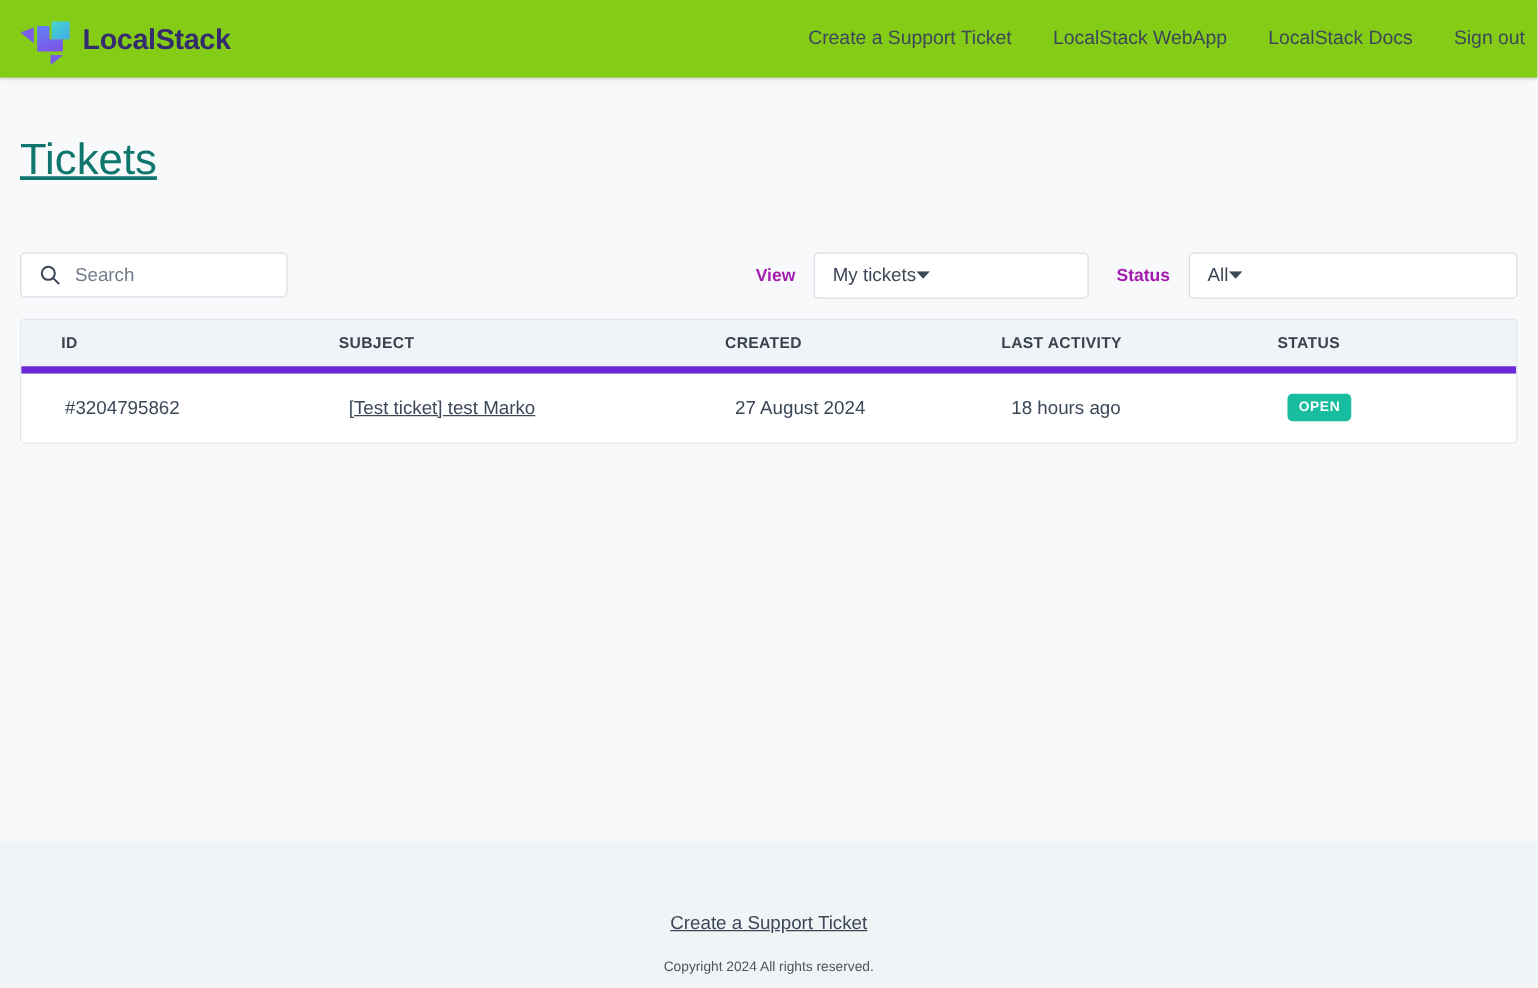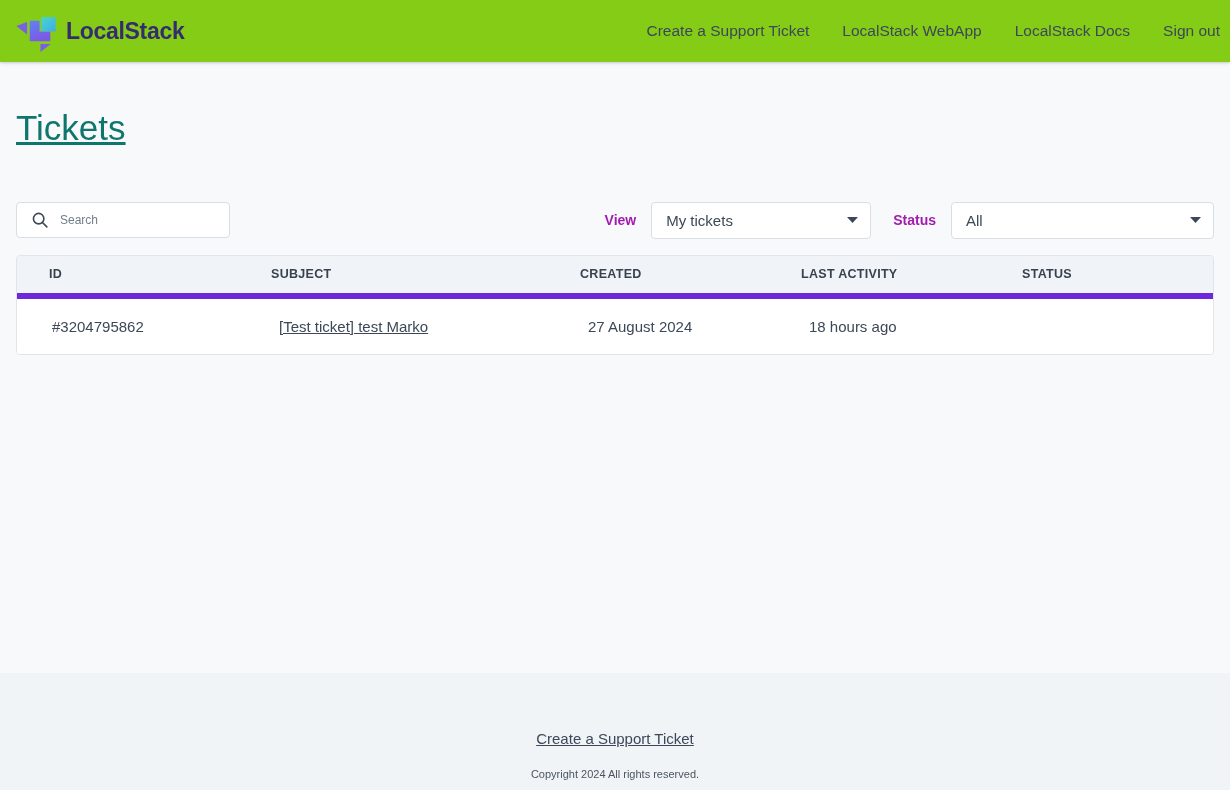--- a/index.html
+++ b/index.html
@@ -79,21 +79,21 @@
     border-radius: 4px;
     display: flex;
     align-items: center;
     padding-left: 14px;
   }
   .search-box input {
     border: none;
     outline: none;
     background: transparent;
     font-family: "Liberation Sans", sans-serif;
-    font-size: 12px;
+    font-size: 15px;
     color: #a21caf;
     margin-left: 11px;
     width: 150px;
   }
   .search-box input::placeholder { color: #717d8a; opacity: 1; }
 
   .filters {
     display: flex;
     align-items: center;
   }
@@ -103,21 +103,21 @@
     color: #a21caf;
     text-align: right;
   }
   .select {
     height: 37px;
     background: #ffffff;
     border: 1px solid #d9dee4;
     border-radius: 4px;
     display: flex;
     align-items: center;
-    justify-content: space-between;
+    justify-content: flex-start;
     padding: 0 12px 0 14px;
     margin-left: 15px;
     cursor: pointer;
   }
   .select .select-value { font-size: 15px; color: #3c4858; }
   .select-view { width: 220px; margin-right: 22px; }
   .select-status { width: 263px; }
 
   
   .table {
@@ -265,20 +265,23 @@
       <div class="th">LAST ACTIVITY</div>
       <div class="th">STATUS</div>
     </div>
     <div class="trow">
       <div class="td">#3204795862</div>
       <div class="td">
         <a>[Test ticket] test Marko</a>
       </div>
       <div class="td">27 August 2024</div>
       <div class="td">18 hours ago</div>
+      <div class="td">
+        <span class="badge" style="background-color: rgb(23, 189, 158);">OPEN</span>
+      </div>
     </div>
   </div>
 </main>
 
 <footer class="app-footer">
   <a class="footer-link">Create a Support Ticket</a>
   <div class="copyright">Copyright 2024 All rights reserved.</div>
 </footer>
 
 </body></html>

